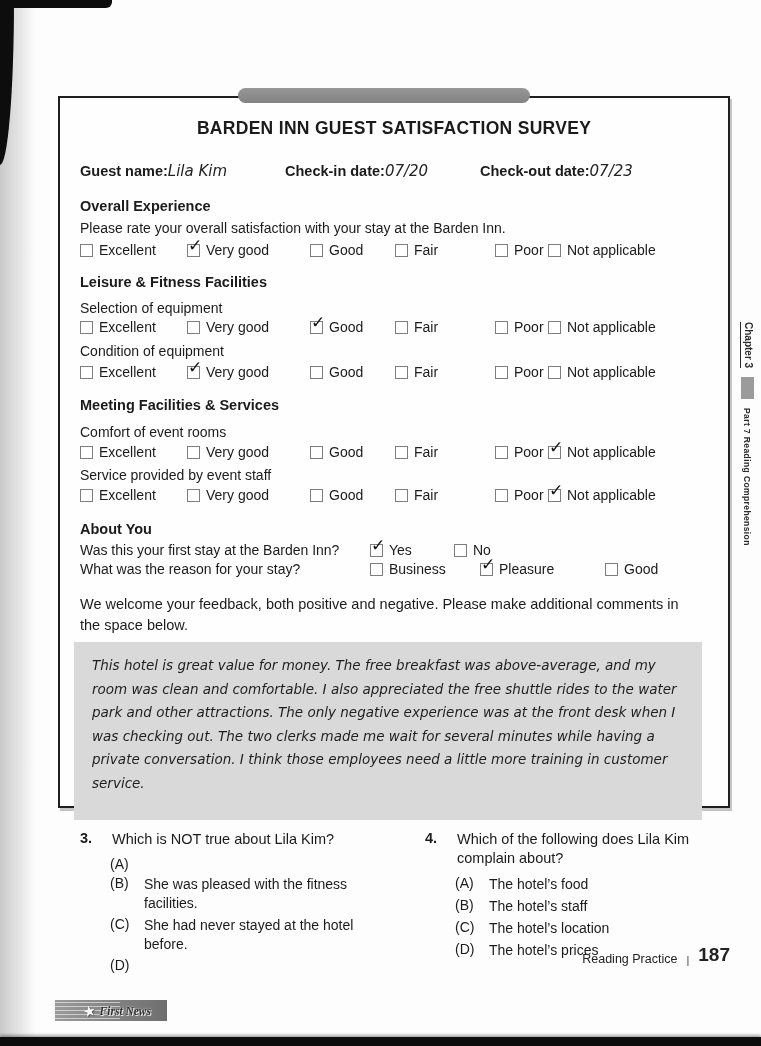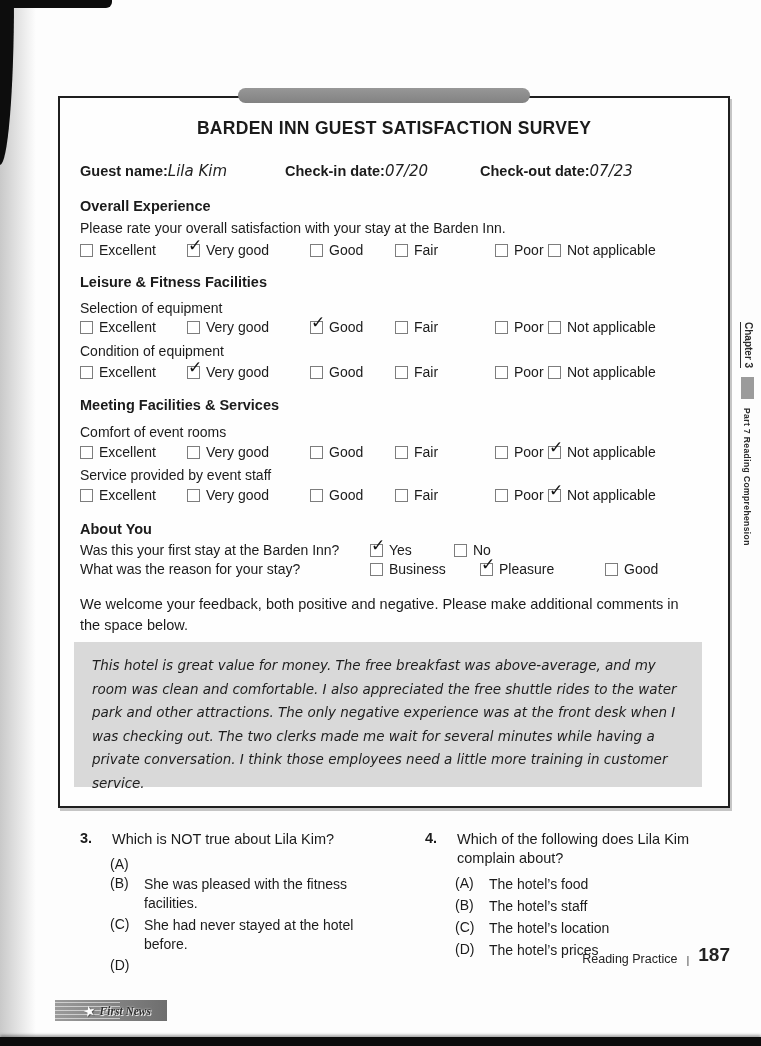--- a/index.html
+++ b/index.html
@@ -110,21 +110,21 @@
       <div class="guest-field">
         <span class="guest-label">Check-out date:</span>
         <span class="hand">07/23</span>
       </div>
     </div>
 
     <div class="sec-heading" style="top:423px">About You</div>
 
     <div class="note" style="top:496px">We welcome your feedback, both positive and negative. Please make additional comments in the space below.</div>
 
-    <div class="comment-box" style="top:544px;height:145px">
+    <div class="comment-box" style="top:544px;height:178px">
       <div class="comment-text">This hotel is great value for money. The free breakfast was above-average, and my room was clean and comfortable. I also appreciated the free shuttle rides to the water park and other attractions. The only negative experience was at the front desk when I was checking out. The two clerks made me wait for several minutes while having a private conversation. I think those employees need a little more training in customer service.</div>
     </div>
   <div class="sec-heading" style="top: 100px;">Overall Experience</div>
       <div class="row-prompt" style="top: 122px;">Please rate your overall satisfaction with your stay at the Barden Inn.</div>
       <div class="rating-row" style="top: 142px;">
         <span class="opt">
           <span class="cb"></span>
           <span class="opt-label">Excellent</span>
         </span>
         <span class="opt">

